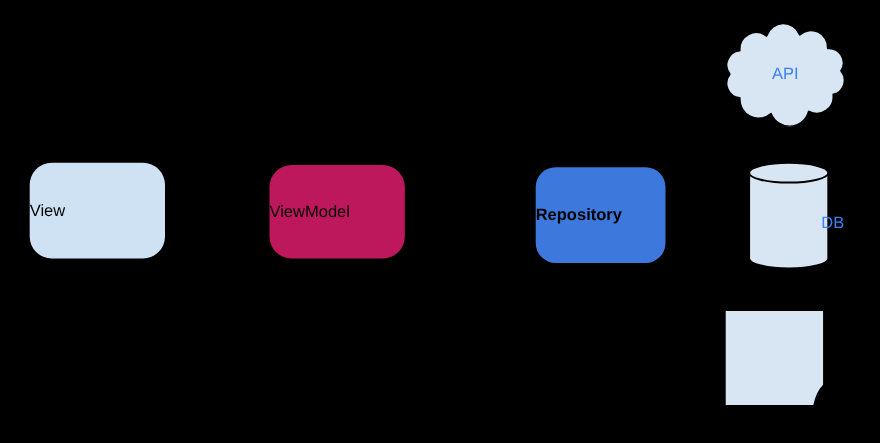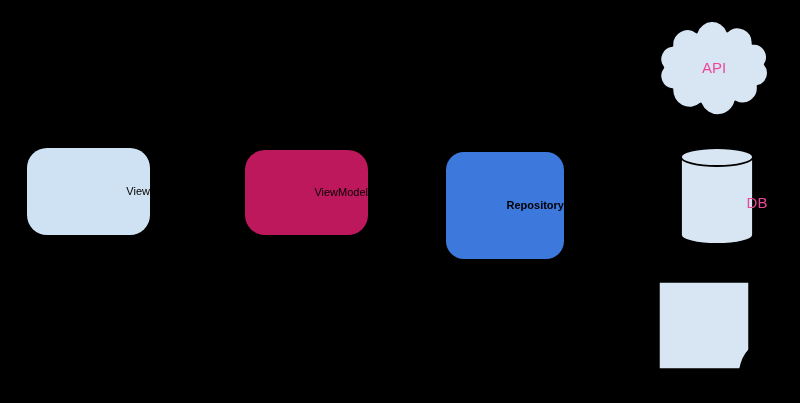--- a/index.html
+++ b/index.html
@@ -13,53 +13,53 @@
     height: 403px;
     background: #000000;
     overflow: hidden;
     font-family: "Liberation Sans", sans-serif;
   }
   
   .node {
     position: absolute;
     display: flex;
     align-items: center;
-    justify-content: flex-end;
+    justify-content: flex-start;
     color: #000000;
-    font-size: 11px;
+    font-size: 15px;
     line-height: 1;
   }
   #node-view {
     left: 27px; top: 148px; width: 123px; height: 87px;
     background: #cfe2f3; border-radius: 20px;
   }
   #node-viewmodel {
     left: 245px; top: 150px; width: 123px; height: 85px;
     background: #cfe2f3; border-radius: 20px;
   }
   #node-repository {
-    left: 446px; top: 152px; width: 118px; height: 107px;
+    left: 487px; top: 152px; width: 118px; height: 87px;
     background: #3d78dc; border-radius: 18px;
     font-weight: bold;
   }
   
   .shape {
     position: absolute;
     display: block;
   }
   #shape-api  { left: 653px; top: 20px;  width: 122px; height: 95px; }
   #shape-db   { left: 680px; top: 146px; width: 74px;  height: 100px; }
   #shape-cache{ left: 658px; top: 281px; width: 92px;  height: 89px; }
   
   .overlay-label {
     position: absolute;
     display: flex;
     align-items: center;
     justify-content: center;
-    color: #ec4899;
+    color: #3b82f6;
     font-size: 15px;
     line-height: 1;
     pointer-events: none;
   }
   #label-api   { left: 653px; top: 20px;  width: 122px; height: 95px; }
   #label-db    { left: 720px; top: 158px; width: 74px;  height: 88px; }
   #label-cache { left: 658px; top: 281px; width: 92px;  height: 89px; }
 </style>
 </head>
 <body>

